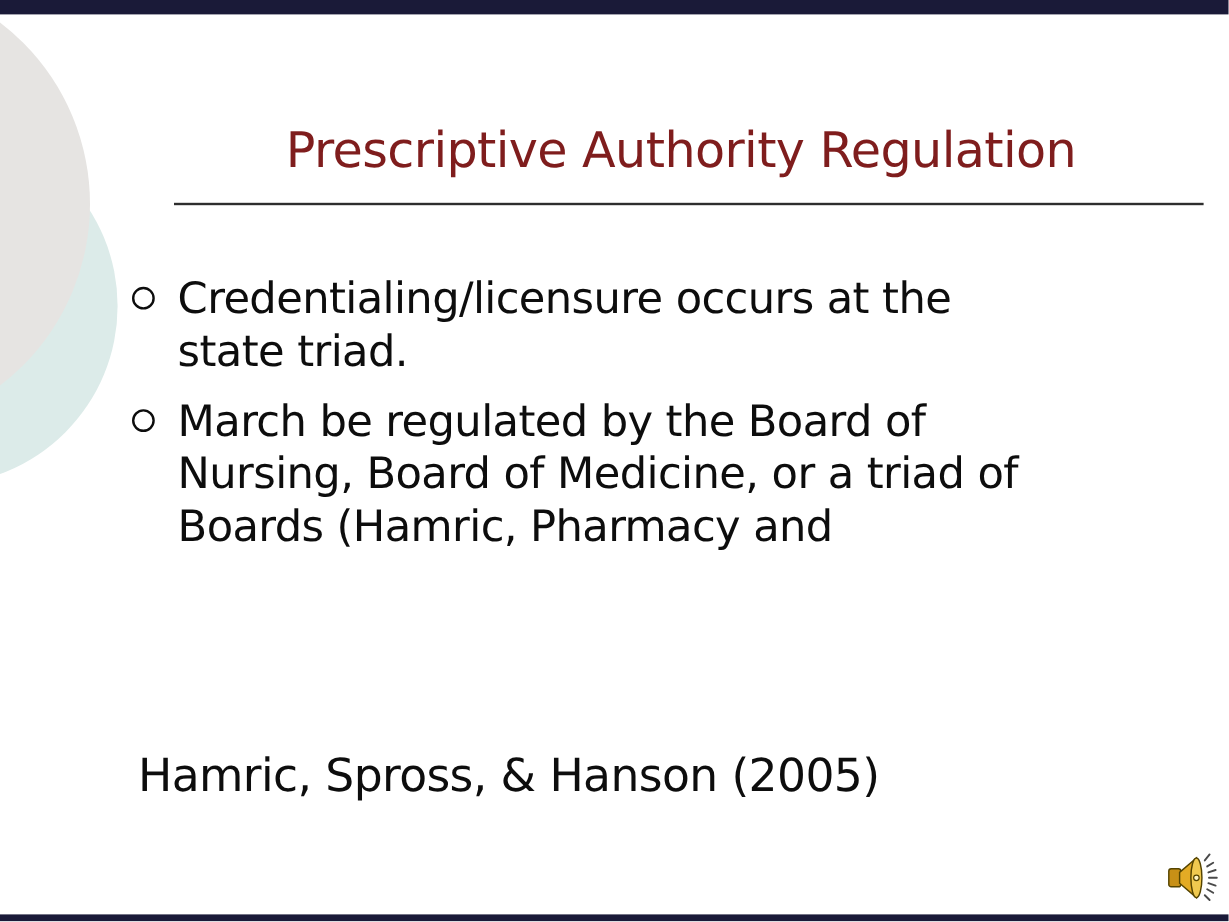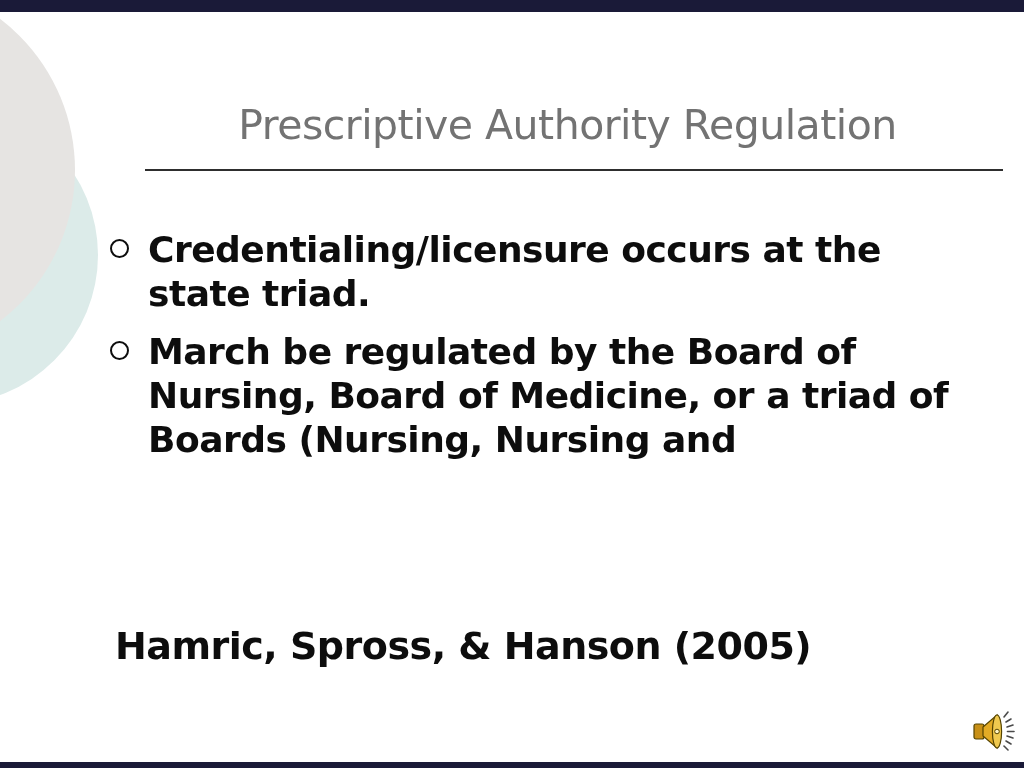--- a/index.html
+++ b/index.html
@@ -38,30 +38,30 @@
   
   .title-area {
     position: absolute; left: 135px; top: 101px; width: 865px;
     text-align: center; z-index: 1;
   }
   .title-area h1 {
     margin: 0;
     font-size: 41px;
     font-weight: normal;
     letter-spacing: -0.5px;
-    color: #737373;
+    color: #7f1d1d;
     white-space: nowrap;
   }
   .title-rule {
     position: absolute; left: 145px; top: 169px; width: 858px; height: 2px;
     background: #2e2e2e; z-index: 1;
   }
   
   .bullet-list {
-    position: absolute; left: 108px; top: 228px; width: 905px; z-index: 1; font-weight: bold;
+    position: absolute; left: 108px; top: 228px; width: 905px; z-index: 1;
   }
   .bullet-item {
     position: relative;
     padding-left: 40px;
     margin-bottom: 14px;
   }
   .bullet-marker {
     position: absolute;
     left: 2px; top: 11px;
     width: 19px; height: 19px;
@@ -77,21 +77,20 @@
     white-space: nowrap;
     color: #0d0d0d;
   }
   
   .citation {
     position: absolute; left: 115px; top: 624px; z-index: 1;
     font-size: 38px;
     letter-spacing: -0.5px;
     white-space: nowrap;
     color: #0d0d0d;
-    font-weight: bold;
   }
   
   .speaker {
     position: absolute; left: 971px; top: 710px; width: 46px; height: 42px;
     z-index: 2;
     cursor: pointer;
   }
 </style>
 </head>
 <body>
@@ -113,21 +112,21 @@
     <div class="bullet-item">
       <span class="bullet-marker"></span>
       <div class="bullet-line">Credentialing/licensure occurs at the</div>
       <div class="bullet-line">state triad.</div>
     </div>
 
     <div class="bullet-item">
       <span class="bullet-marker"></span>
       <div class="bullet-line">March be regulated by the Board of</div>
       <div class="bullet-line">Nursing, Board of Medicine, or a triad of</div>
-      <div class="bullet-line">Boards (Nursing, Nursing and</div>
+      <div class="bullet-line">Boards (Hamric, Pharmacy and</div>
     </div>
 
   </div>
 
   <div class="citation">Hamric, Spross, &amp; Hanson (2005)</div>
 
   <svg class="speaker" viewBox="0 0 46 42" xmlns="http://www.w3.org/2000/svg">
 
     <rect x="3" y="14" width="10" height="15" rx="2" fill="#c89016" stroke="#554400" stroke-width="1.2"></rect>
 

